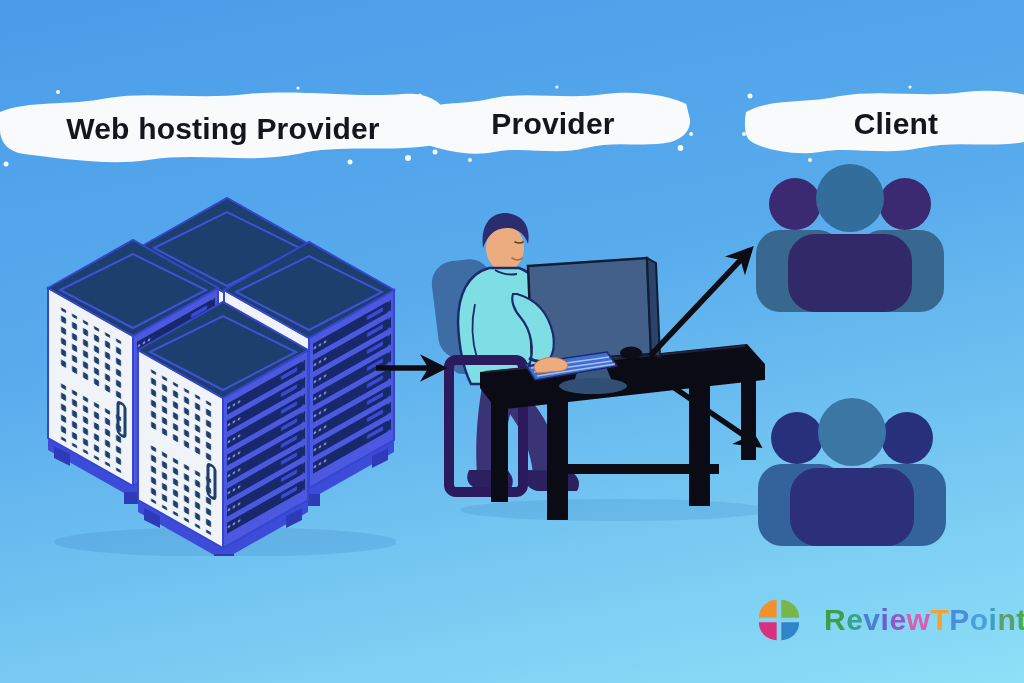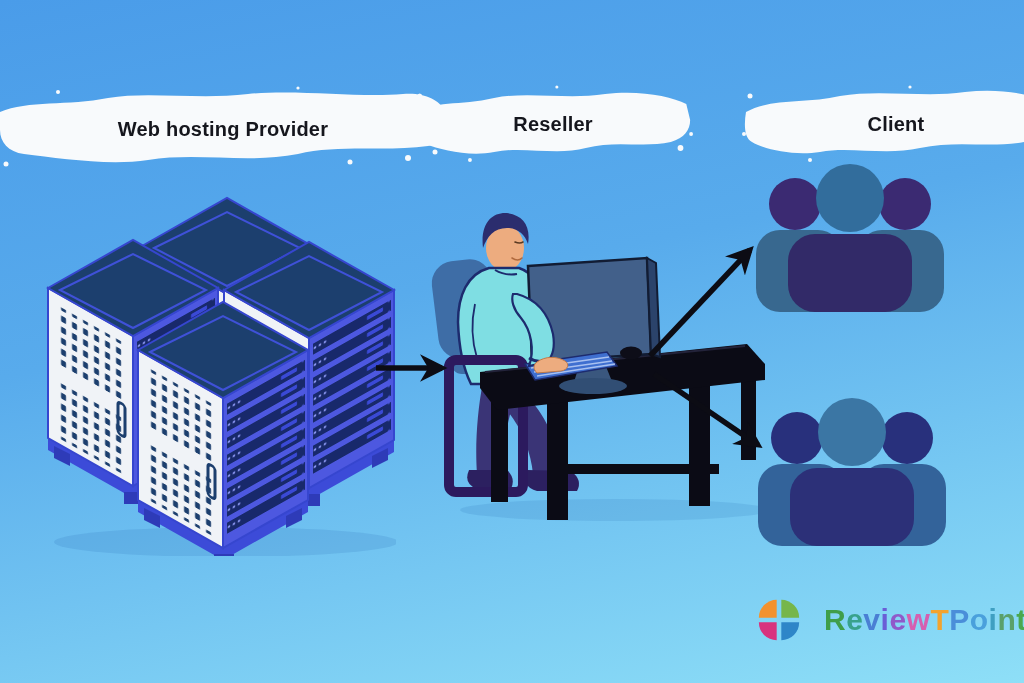--- a/index.html
+++ b/index.html
@@ -3,21 +3,21 @@
 <meta charset="utf-8">
 <style>
   html,body{margin:0;padding:0;background:#dfeef8;font-family:"Liberation Sans",sans-serif;}
   .stage{
     position:relative;width:1024px;height:683px;overflow:hidden;
     background:linear-gradient(168deg,var(--bg-top,#4a9ce9) 0%,#58abec 42%,var(--bg-bottom,#8edff7) 100%);
   }
   .band{position:absolute;display:flex;align-items:center;justify-content:center;}
   .band svg{position:absolute;inset:0;width:100%;height:100%;}
   .band .lbl{
-    position:relative;z-index:2;font-weight:700;font-size:20px;letter-spacing:.2px;
+    position:relative;z-index:2;font-weight:700;font-size:30px;letter-spacing:.2px;
     color:var(--label-color,#15161d);white-space:nowrap;
   }
   .brush-main{fill:var(--brush-fill,#f8fafc);}
   .speck{fill:var(--brush-fill,#f8fafc);}
   .abs{position:absolute;}
   .arrow-line{stroke:var(--arrow-color,#0c0c14);stroke-width:5.5;fill:none;}
   .arrow-head{fill:var(--arrow-color,#0c0c14);}
   .logo{position:absolute;left:758px;top:599px;display:flex;align-items:center;gap:24px;}
   .logo-text{font-size:30px;font-weight:700;letter-spacing:.5px;white-space:nowrap;}
   .logo-text span{display:inline-block;}
@@ -45,21 +45,21 @@
   <div class="band" style="left:412px;top:84px;width:282px;height:80px;">
     <svg viewBox="0 0 292 80" preserveAspectRatio="none">
       <path class="brush-main" d="M4,30 C20,16 50,22 85,14 C120,7 160,16 200,10 C235,6 268,12 284,20 L288,36 C288,46 282,54 268,58 C240,64 210,56 180,64 C150,72 115,62 85,68 C60,73 30,66 14,60 C4,56 2,44 4,30 Z"></path>
       <circle class="speck" cx="8" cy="12" r="2.5"></circle>
         <circle class="speck" cx="2" cy="48" r="2"></circle>
       <circle class="speck" cx="278" cy="64" r="3"></circle>
         <circle class="speck" cx="289" cy="50" r="2"></circle>
       <circle class="speck" cx="150" cy="3" r="1.6"></circle>
         <circle class="speck" cx="60" cy="76" r="2"></circle>
     </svg>
-    <span class="lbl">Reseller</span>
+    <span class="lbl">Provider</span>
   </div>
 
   <div class="band" style="left:740px;top:84px;width:312px;height:80px;">
     <svg viewBox="0 0 312 80" preserveAspectRatio="none">
       <path class="brush-main" d="M6,28 C30,14 65,20 100,12 C140,5 185,14 225,8 C260,4 295,10 306,20 L308,38 C306,48 300,56 284,58 C250,64 215,56 180,64 C145,72 110,62 80,68 C55,72 25,66 12,58 C4,54 4,40 6,28 Z"></path>
       <circle class="speck" cx="10" cy="12" r="2.5"></circle>
         <circle class="speck" cx="4" cy="50" r="2"></circle>
       <circle class="speck" cx="298" cy="62" r="3"></circle>
         <circle class="speck" cx="308" cy="48" r="2"></circle>
       <circle class="speck" cx="170" cy="3" r="1.6"></circle>

